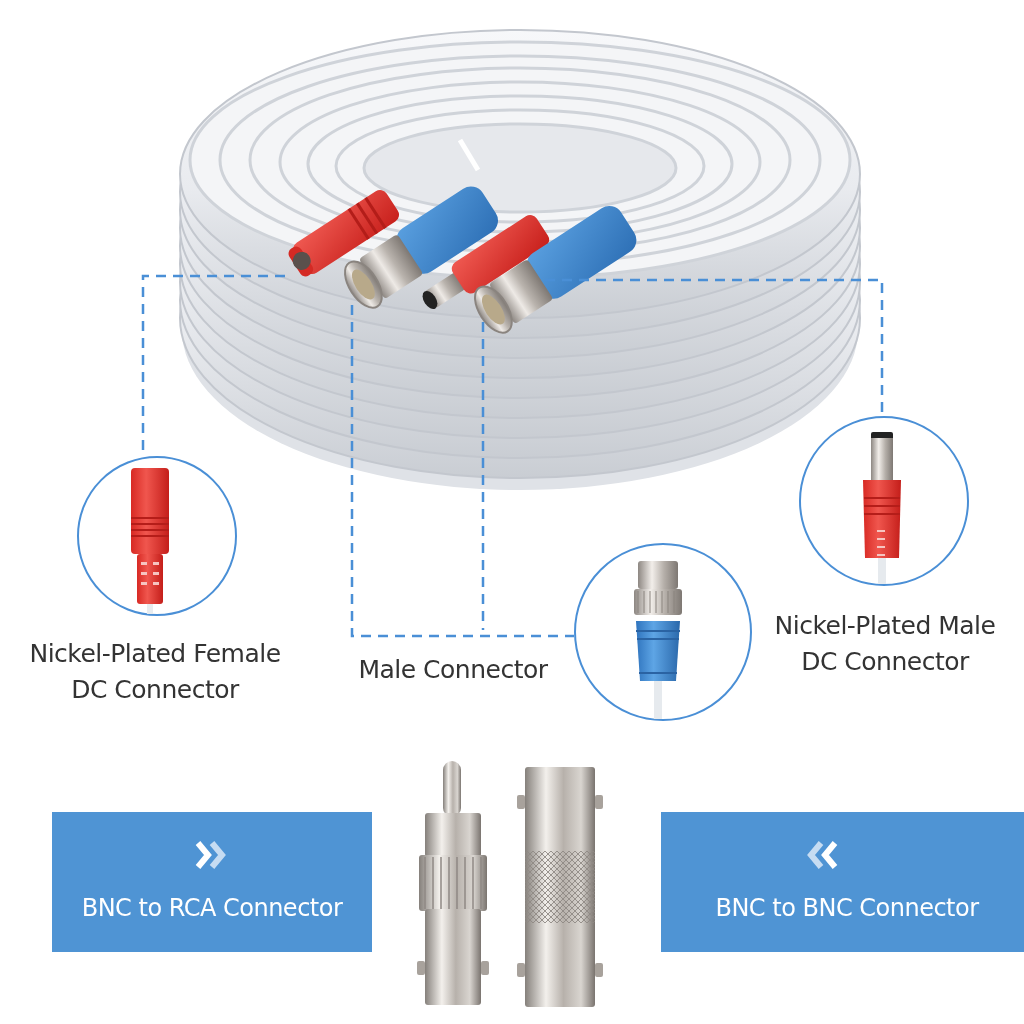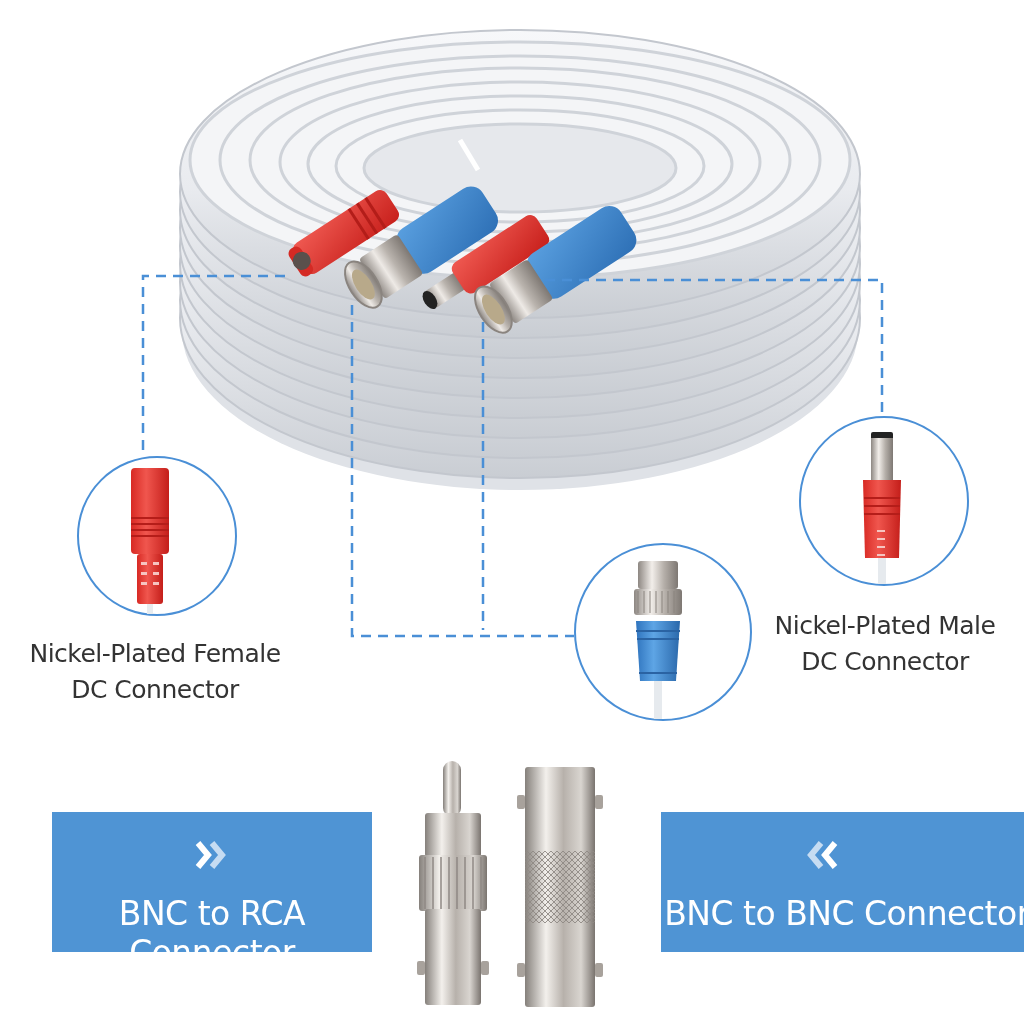--- a/index.html
+++ b/index.html
@@ -1,20 +1,20 @@
 <!DOCTYPE html>
 <html><head>
 <meta charset="utf-8">
 <style>
   html, body { margin: 0; padding: 0; background: #ffffff; }
   body { width: 1024px; height: 1024px; position: relative; overflow: hidden; font-family: "DejaVu Sans", sans-serif; }
   .abs { position: absolute; }
   .label { position: absolute; color: #333333; font-size: 25px; line-height: 36px; text-align: center; font-family: "DejaVu Sans", sans-serif; letter-spacing: -0.5px; }
   .box { position: absolute; background: #4f94d4; color: #ffffff; text-align: center; }
-  .box .txt { position: absolute; left: 0; right: 0; top: 82px; font-size: 33px; letter-spacing: -0.5px; font-family: "DejaVu Sans", sans-serif; }
+  .box .txt { position: absolute; left: 0; right: 0; top: 82px; font-size: 24px; letter-spacing: -0.5px; font-family: "DejaVu Sans", sans-serif; }
   .box .chev { position: absolute; left: 0; right: 0; top: 28px; height: 30px; }
   svg { display: block; }
 </style>
 </head>
 <body>
 
 <div class="abs" style="left:0;top:0;width:1024px;height:540px;">
   <svg width="1024" height="540" viewBox="0 0 1024 540">
     <defs>
       <linearGradient id="cableG" x1="0" y1="0" x2="0" y2="1">
@@ -210,20 +210,21 @@
     <rect x="77" y="140" width="8" height="26" fill="#e6eaee"></rect>
   </svg>
 </div>
 
 <div class="label" style="left:0;top:636px;width:310px;text-align:center;">
   <div>Nickel-Plated Female</div>
   <div>DC Connector</div>
 </div>
 
 <div class="label" style="left:320px;top:652px;width:266px;">
+  <div>Male Connector</div>
 </div>
 
 <div class="label" style="left:745px;top:608px;width:280px;">
   <div>Nickel-Plated Male</div>
   <div>DC Connector</div>
 </div>
 
 <div class="box" style="left:52px;top:812px;width:320px;height:140px;">
   <div class="chev">
     <svg width="320" height="30" viewBox="0 0 320 30">

